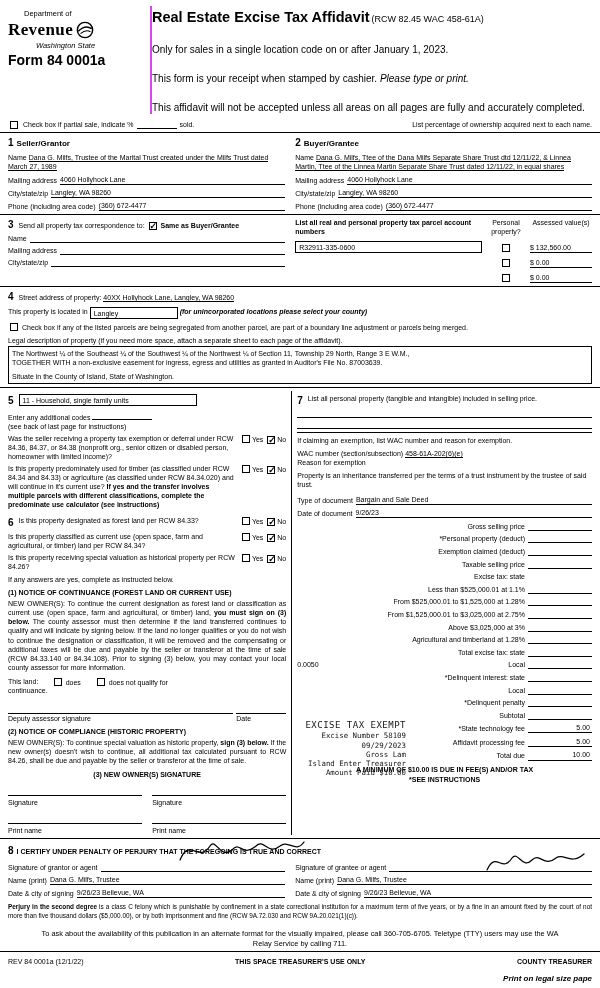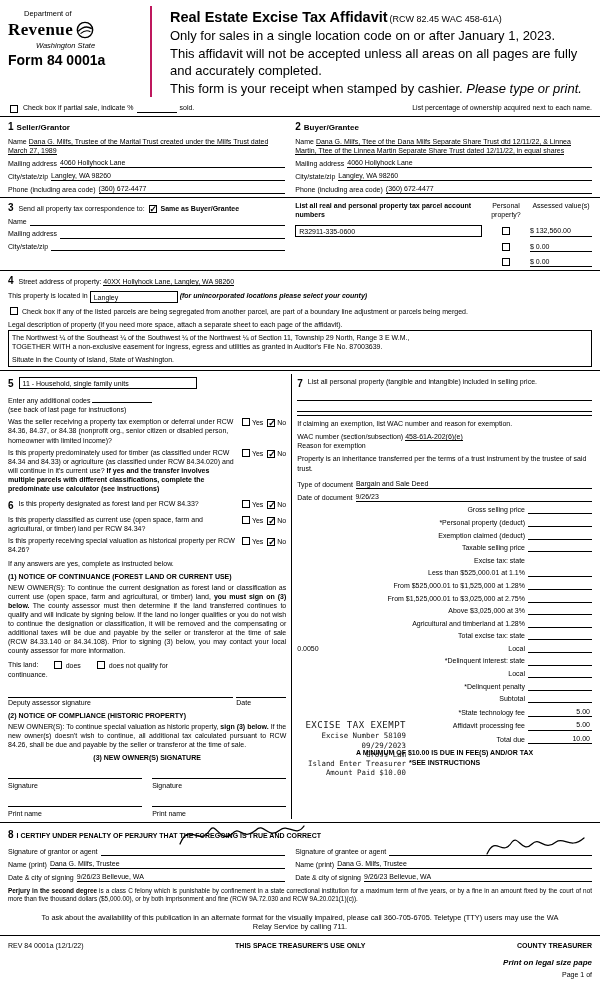--- a/index.html
+++ b/index.html
@@ -20,24 +20,24 @@
 .hr{border-top:1px solid #000;margin:3px -8px}
 .hr-thin{border-top:1px solid #000;margin:3px 0}
 
 .hdr{display:flex;gap:4px}
 .hdr-left{width:138px;flex:none;padding-top:3px}
 .dept{font-size:7.5px;margin-left:16px}
 .rev-row{display:flex;align-items:center;gap:3px}
 .rev{font-family:"Liberation Serif",serif;font-weight:bold;font-size:17px;letter-spacing:.4px}
 .wa{font-size:7.5px;margin-left:28px}
 .formno{font-weight:bold;font-size:14px;}
-.hdr-right{flex:1;border-left:2px solid #be185d;padding-left:18px;padding-top:2px}
+.hdr-right{flex:1;border-left:2px solid #d946ef;padding-left:0;padding-top:2px}
 .title{font-weight:bold;font-size:14.5px}
 .title-sub{font-size:9px}
-.note{font-size:13px;margin-top:1px}
+.note{font-size:10px;margin-top:16px}
 .partial-row{display:flex;align-items:flex-end;margin-top:6px;gap:3px}
 .spacer{flex:1}
 
 .cols{display:flex;margin-top:3px}
 .c48{width:48.5%;padding-right:6px}
 .c52{width:51.5%;padding-left:4px}
 .field{display:flex;align-items:flex-end;margin-top:3px;gap:3px}
 .sec-title{font-weight:bold;font-size:8px}
 .docstamp{font-family:"Liberation Serif",serif;font-style:italic;font-weight:bold;
   font-size:9.5px;text-align:center;margin:4px 0 2px}
@@ -113,22 +113,22 @@
       </div>
       <div class="wa it">Washington State</div>
       <div class="formno">Form 84 0001a</div>
     </div>
     <div class="hdr-right">
       <div>
         <span class="title">Real Estate Excise Tax Affidavit</span>
         <span class="title-sub">(RCW 82.45 WAC 458-61A)</span>
       </div>
       <div class="note">Only for sales in a single location code on or after January 1, 2023.</div>
+      <div class="note"><span>This form is your receipt when stamped by cashier. </span><span class="it">Please type or print.</span></div>
       <div class="note">This affidavit will not be accepted unless all areas on all pages are fully and accurately completed.</div>
-      <div class="note"><span>This form is your receipt when stamped by cashier. </span><span class="it">Please type or print.</span></div>
     </div>
   </div>
 
   <div class="partial-row">
     <span class="cb"></span>
     <span>Check box if partial sale, indicate %</span>
     <span class="fill w40"></span>
     <span>sold.</span>
     <span class="spacer"></span>
     <span>List percentage of ownership acquired next to each name.</span>

